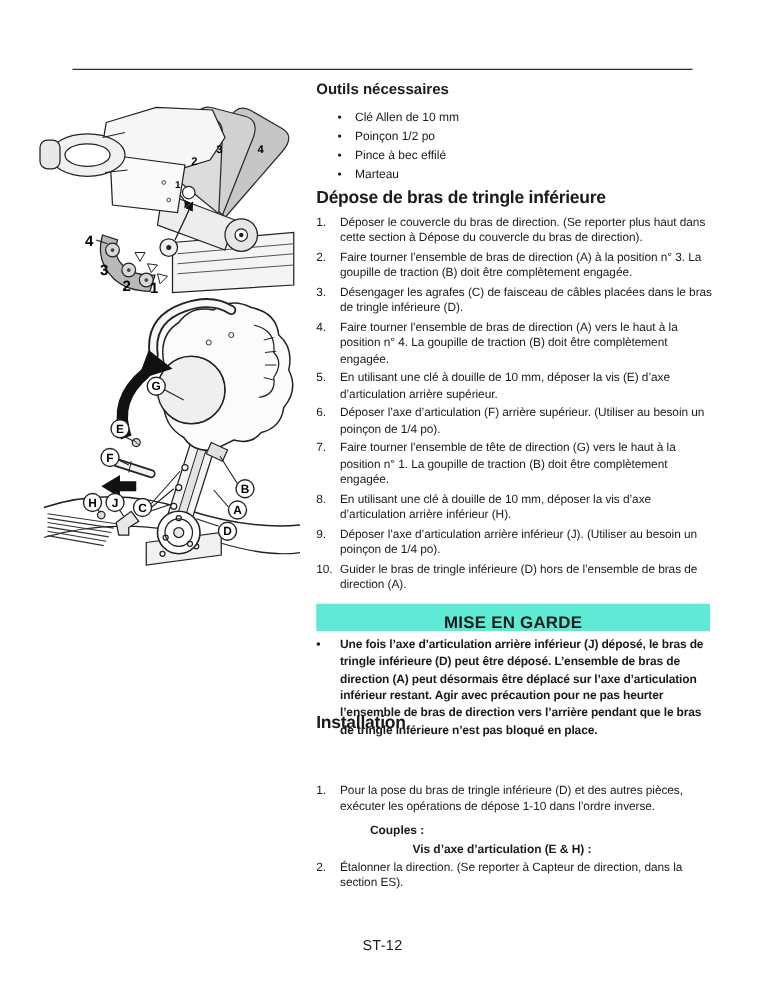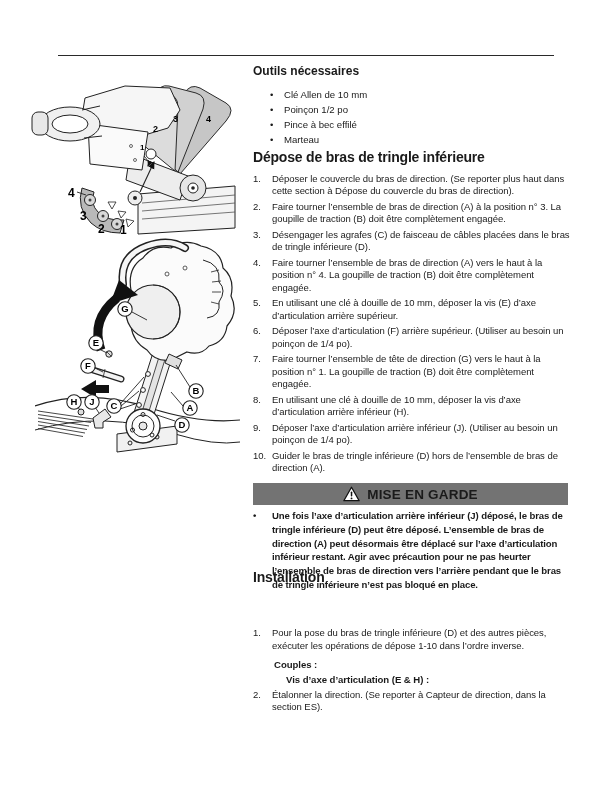--- a/index.html
+++ b/index.html
@@ -36,22 +36,22 @@
     position:absolute; left:253px; top:509px; width:318px;
     display:flex; font-size:9.6px; font-weight:bold; line-height:13.8px; letter-spacing:-.12px;
   }
   .warntext .b { width:19px; flex:none; }
 
   .install { position:absolute; left:253px; top:627px; width:318px; font-size:9.5px; letter-spacing:-.05px; }
   .istep { display:flex; line-height:12.8px; }
   .istep .num { width:19px; flex:none; }
   .istep .txt { flex:1; }
   .torque { font-weight:bold; font-size:9.6px; line-height:13px; }
-  .t-label { margin-left:21px; margin-top:5px; }
-  .t-item  { margin-left:33px; margin-top:2px; }
+  .t-label { margin-left:43px; margin-top:5px; }
+  .t-item  { margin-left:77px; margin-top:2px; }
   .t-value { margin-left:72px; margin-bottom:4px; }
   .istep2 { margin-top:3px; }
 
   .footer {
     position:absolute; top:751px; left:58px; width:496px;
     text-align:center; font-size:11.5px; letter-spacing:.3px;
   }
 
   
   .fig { position:absolute; }
@@ -311,21 +311,21 @@
     <div class="step">
       <span class="num">9.</span>
       <span class="txt">Déposer l’axe d’articulation arrière inférieur (J). (Utiliser au besoin un poinçon de 1/4 po).</span>
     </div>
     <div class="step">
       <span class="num">10.</span>
       <span class="txt">Guider le bras de tringle inférieure (D) hors de l’ensemble de bras de direction (A).</span>
     </div>
   </div>
 
-  <div class="warnbar" style="background: #737373;">
+  <div class="warnbar" style="background: #5eead4; flex-direction: column;">
     <svg width="17" height="16" viewBox="0 0 24 22">
       <path d="M12 1.5 L22.8 20.5 H1.2 Z" fill="#ffffff" stroke="#111" stroke-width="1.8" stroke-linejoin="round"></path>
       <rect x="11" y="7.5" width="2.1" height="7" rx="1" fill="#111"></rect>
       <circle cx="12.05" cy="17.2" r="1.3" fill="#111"></circle>
     </svg>
     <span class="wt">MISE EN GARDE</span>
   </div>
 
   <div class="warntext">
     <span class="b">•</span>
@@ -342,14 +342,15 @@
     <div class="torque">
       <div class="t-label">Couples :</div>
       <div class="t-item">Vis d’axe d’articulation (E &amp; H) :</div>
     </div>
     <div class="istep istep2">
       <span class="num">2.</span>
       <span class="txt">Étalonner la direction. (Se reporter à Capteur de direction, dans la section ES).</span>
     </div>
   </div>
 
+  <div class="footer">ST-12</div>
 
 </div>
 
 </body></html>

